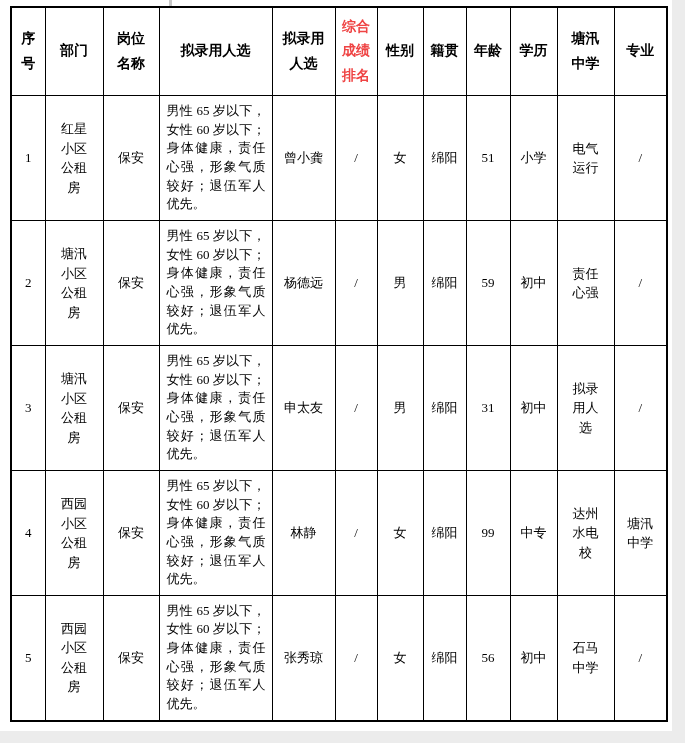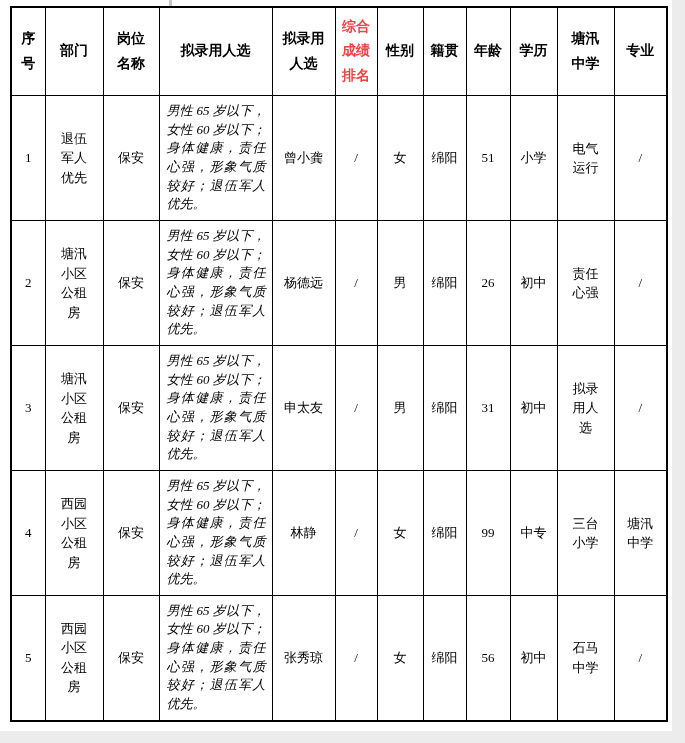--- a/index.html
+++ b/index.html
@@ -60,21 +60,20 @@
   
   .cw { display: block; margin: 0 auto; word-break: break-all; }
   .w1 { max-width: 16px; }
   .w2 { max-width: 30px; }
   .w3 { max-width: 44px; }
   td.req-cell {
     text-align: justify;
     padding: 3px 6px 3px 7px;
     line-height: 1.44;
     word-break: break-all;
-    font-style: italic;
   }
 </style>
 </head>
 <body>
 
 <div class="page">
   <div class="artifact"></div>
 
   <table class="roster">
     <colgroup>
@@ -128,21 +127,21 @@
           </th>
         <th>
             <span class="cw">专业</span>
           </th>
       </tr>
     </thead>
     <tbody>
       <tr>
         <td>1</td>
         <td>
-            <span class="cw w2">退伍军人优先</span>
+            <span class="cw w2">红星小区公租房</span>
           </td>
         <td>保安</td>
         <td class="req-cell">男性 65 岁以下，女性 60 岁以下；身体健康，责任心强，形象气质较好；退伍军人优先。</td>
         <td>曾小龚</td>
         <td>/</td>
         <td>女</td>
         <td>绵阳</td>
         <td>51</td>
         <td>小学</td>
         <td>
@@ -156,21 +155,21 @@
         <td>2</td>
         <td>
             <span class="cw w2">塘汛小区公租房</span>
           </td>
         <td>保安</td>
         <td class="req-cell">男性 65 岁以下，女性 60 岁以下；身体健康，责任心强，形象气质较好；退伍军人优先。</td>
         <td>杨德远</td>
         <td>/</td>
         <td>男</td>
         <td>绵阳</td>
-        <td>26</td>
+        <td>59</td>
         <td>初中</td>
         <td>
             <span class="cw w2">责任心强</span>
           </td>
         <td>
             <span class="cw w2">/</span>
           </td>
       </tr>
       <tr>
         <td>3</td>
@@ -199,21 +198,21 @@
           </td>
         <td>保安</td>
         <td class="req-cell">男性 65 岁以下，女性 60 岁以下；身体健康，责任心强，形象气质较好；退伍军人优先。</td>
         <td>林静</td>
         <td>/</td>
         <td>女</td>
         <td>绵阳</td>
         <td>99</td>
         <td>中专</td>
         <td>
-            <span class="cw w2">三台小学</span>
+            <span class="cw w2">达州水电校</span>
           </td>
         <td>
             <span class="cw w2">塘汛中学</span>
           </td>
       </tr>
       <tr>
         <td>5</td>
         <td>
             <span class="cw w2">西园小区公租房</span>
           </td>

